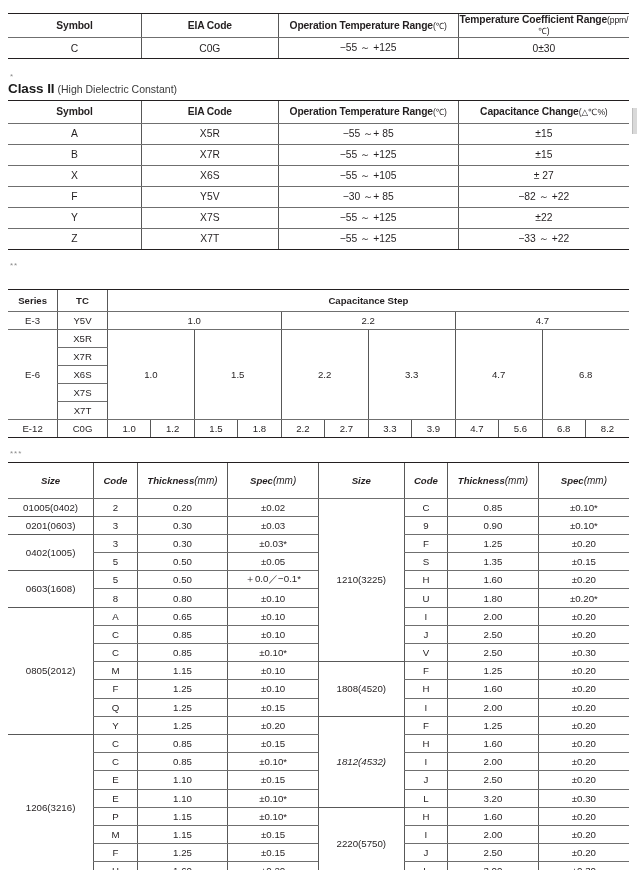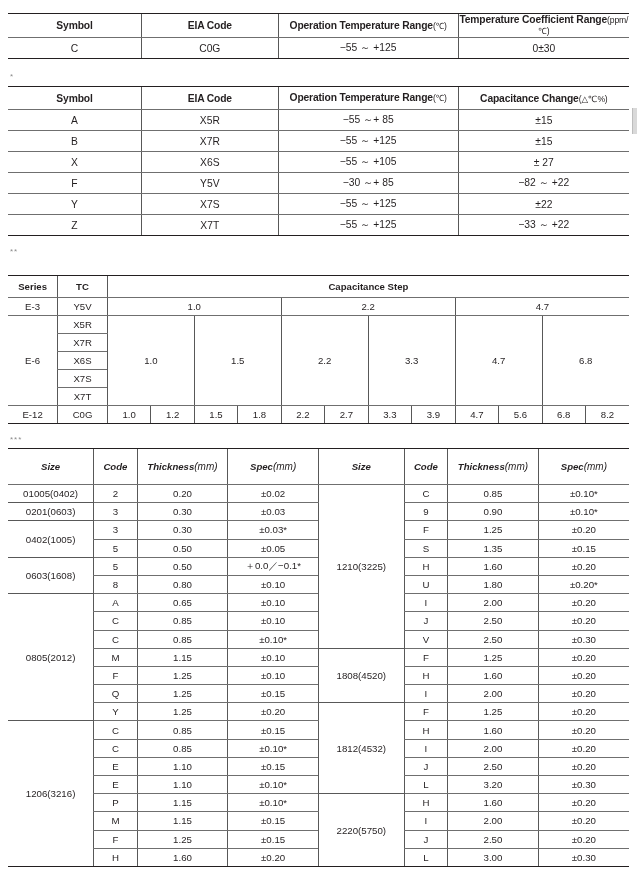--- a/index.html
+++ b/index.html
@@ -99,20 +99,24 @@
           <td class="bb-thick">C</td>
           <td class="bb-thick bl">C0G</td>
           <td class="bb-thick bl">−55 ～ +125</td>
           <td class="bb-thick bl">0±30</td>
         </tr>
       </tbody>
     </table>
 
   <div style="height:14px"></div>
   <div class="stars">*</div>
+  <div class="sect-head">
+    <span class="cls">Class II</span>
+    <span class="sub">(High Dielectric Constant)</span>
+  </div>
   <table class="tbl-cls" id="t-class2">
       <colgroup>
         <col style="width: 21.5%;">
         <col style="width: 22%;">
         <col style="width: 29%;">
         <col style="width: 27.5%;">
       </colgroup>
       <thead>
         <tr>
           <th class="bt-thick bb-thin"><span>Symbol</span></th>
@@ -358,21 +362,21 @@
           <td class="bb-thin bl">1.25</td>
           <td class="bb-thin bl">±0.15</td>
           <td class="bb-thin bl">I</td>
           <td class="bb-thin bl">2.00</td>
           <td class="bb-thin bl">±0.20</td>
         </tr>
         <tr>
           <td class="bb-thin bl">Y</td>
           <td class="bb-thin bl">1.25</td>
           <td class="bb-thin bl">±0.20</td>
-          <td class="sizecell bb-thin bl" rowspan="5" style="border-bottom: 0.8px solid rgb(88, 88, 88);">1812(4532)</td>
+          <td class="sizecell bb-thin bl" rowspan="5" style="border-bottom: 0.8px solid rgb(88, 88, 88); font-style: italic;">1812(4532)</td>
           <td class="bb-thin bl">F</td>
           <td class="bb-thin bl">1.25</td>
           <td class="bb-thin bl">±0.20</td>
         </tr>
         <tr>
           <td class="sizecell bb-thin" rowspan="8" style="border-bottom: 1.6px solid rgb(35, 31, 32);">1206(3216)</td>
           <td class="bb-thin bl">C</td>
           <td class="bb-thin bl">0.85</td>
           <td class="bb-thin bl">±0.15</td>
           <td class="bb-thin bl">H</td>

